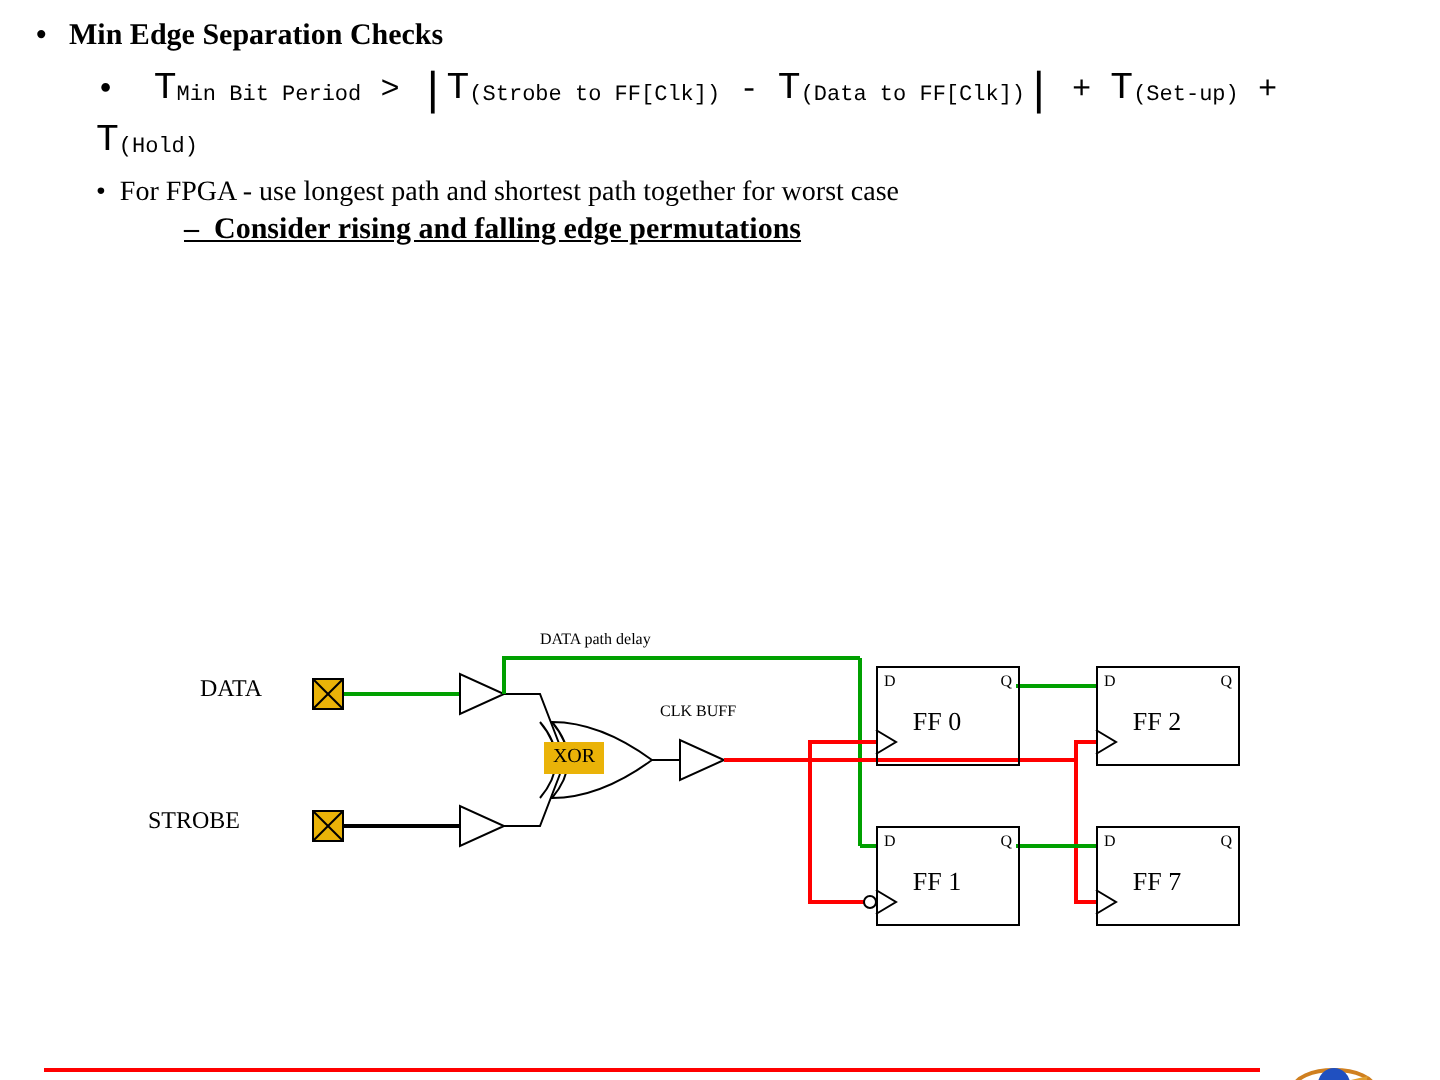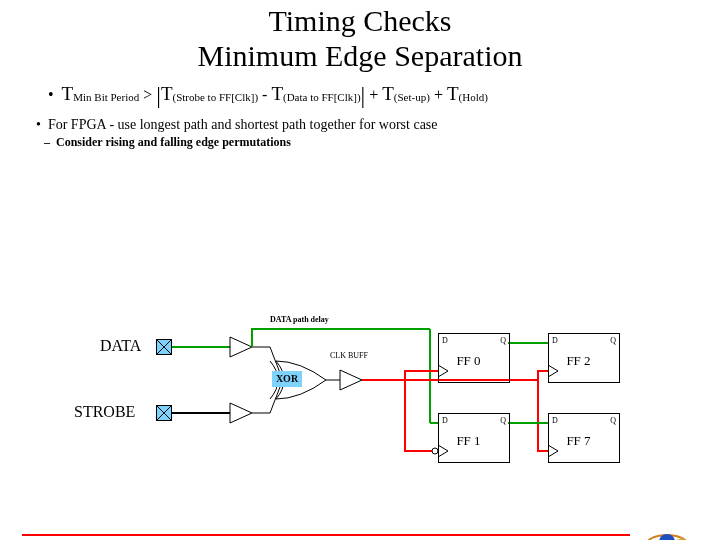--- a/index.html
+++ b/index.html
@@ -1,47 +1,44 @@
 <!DOCTYPE html>
 <html><head>
 <meta charset="utf-8">
 <style>
 html,body{margin:0;padding:0;width:720px;height:540px;font-family:"Times New Roman",serif;background:#fff;color:#000;overflow:hidden;}
 .slide{position:relative;width:720px;height:540px;}
 .title{text-align:center;font-size:30px;line-height:1.15;padding-top:4px;}
 .content{padding:6px 36px 0 18px;font-size:15px;}
 .b1{margin:4px 0 6px 0;font-weight:bold;}
 .b2{margin:2px 0 10px 30px;font-size:13px;}
-.formula{margin:4px 0 8px 30px;font-size:16px;}
+.formula{margin:4px 0 8px 30px;font-size:16px;font-family:Liberation Mono, monospace;}
 .formula .big{font-size:19px;}
 .formula .sub{font-size:11px;vertical-align:-1px;}
 .abs{font-size:23px;vertical-align:-3px;}
-.b3{margin:0 0 2px 18px;font-size:14px;}
-.b4{margin:2px 0 0 26px;font-size:12px;font-weight:bold;}
+.b3{margin:0 0 2px 30px;font-size:14px;}
+.b4{margin:2px 0 0 74px;font-size:15px;font-weight:bold;text-decoration:underline;}
 .diagram{position:absolute;left:0;top:315px;width:720px;height:170px;}
-.label{position:absolute;font-size:16px;}
+.label{position:absolute;font-size:12px;}
 .tiny{position:absolute;font-size:8px;}
-.box{position:absolute;border:1px solid #000;background:#7dd3fc;font-weight:bold;}
+.box{position:absolute;border:1px solid #000;background:#eab308;}
 .ff{position:absolute;border:1px solid #000;width:70px;height:48px;}
 .ffn{position:absolute;left:0;right:11px;top:19px;text-align:center;font-size:13px;}
 .pin{position:absolute;font-size:8px;}
 .footer{position:absolute;left:0;bottom:6px;width:720px;}
 .fline{position:absolute;left:22px;right:90px;top:0;border-top:2px solid #f00;}
 </style>
 </head>
 <body>
 
 <div class="slide">
 
-  <div class="title">
-    <span>Timing Checks</span><br>
-    <span>Minimum Edge Separation</span>
-  </div>
 
   <div class="content">
+    <div class="b1">•&nbsp;&nbsp;&nbsp;<span>Min Edge Separation Checks</span></div>
 
     <div class="formula">
       •&nbsp;&nbsp;<span class="big">T</span><span class="sub">Min Bit Period</span><span> &gt; </span><span class="abs">|</span><span class="big">T</span><span class="sub">(Strobe to FF[Clk])</span><span> - </span><span class="big">T</span><span class="sub">(Data to FF[Clk])</span><span class="abs">|</span><span> + </span><span class="big">T</span><span class="sub">(Set-up)</span><span> + </span><span class="big">T</span><span class="sub">(Hold)</span>
     </div>
 
     <div class="b3">•&nbsp;&nbsp;<span>For FPGA - use longest path and shortest path together for worst case</span></div>
     <div class="b4">–&nbsp;&nbsp;<span>Consider rising and falling edge permutations</span></div>
   </div>
 
   <div class="diagram">
@@ -94,21 +91,21 @@
     </span>
     <span class="box" style="left:156px;top:90px;width:14px;height:14px">
       <svg width="14" height="14">
           <line x1="0" y1="0" x2="14" y2="14" stroke="#000"></line>
           <line x1="14" y1="0" x2="0" y2="14" stroke="#000"></line>
         </svg>
     </span>
 
     <div class="label" style="left:100px;top:22px">DATA</div>
     <div class="label" style="left:74px;top:88px">STROBE</div>
-    <div class="tiny" style="left:270px;top:0px;font-weight:bold">DATA path delay</div>
+    <div class="tiny" style="left:270px;top:0px;font-weight:normal">DATA path delay</div>
     <div class="tiny" style="left:330px;top:36px;font-weight:normal">CLK BUFF</div>
     <div class="box" style="left:272px;top:56px;width:30px;height:16px;font-size:10px;text-align:center;line-height:16px;border:none">XOR</div>
 
     <div class="ff" style="left:438px;top:18px">
       <span class="pin" style="left:3px;top:2px">D</span>
       <span class="pin" style="right:3px;top:2px">Q</span>
       <div class="ffn">FF 0</div>
     </div>
     <div class="ff" style="left:438px;top:98px">
       <span class="pin" style="left:3px;top:2px">D</span>

